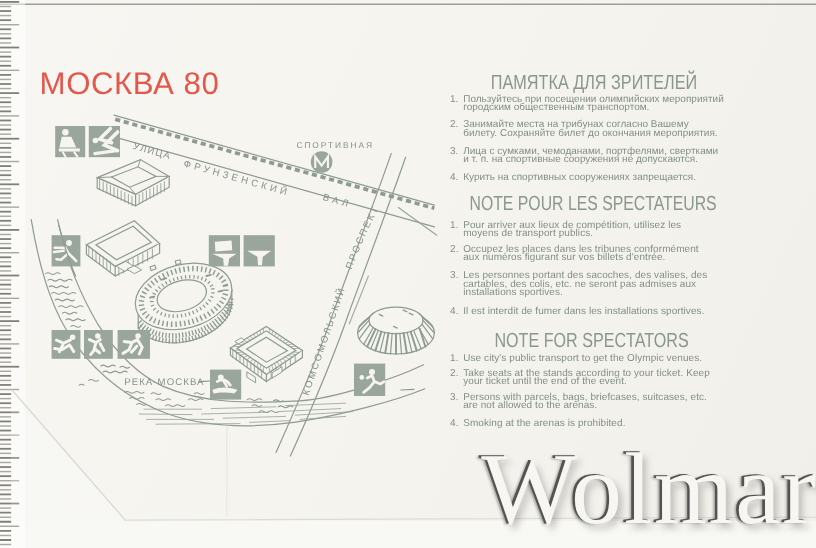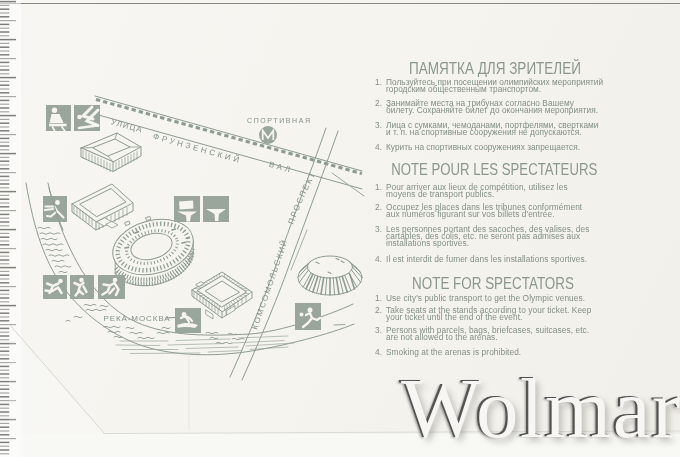--- a/index.html
+++ b/index.html
@@ -140,20 +140,21 @@
 <line x1="0" y1="408.20" x2="9.3" y2="408.20"></line>
 <line x1="0" y1="415.80" x2="9.3" y2="415.80"></line>
 <line x1="0" y1="423.40" x2="9.3" y2="423.40"></line>
 <line x1="0" y1="431.00" x2="9.3" y2="431.00"></line>
 <line x1="0" y1="438.60" x2="16.0" y2="438.60"></line>
 <line x1="0" y1="446.20" x2="9.3" y2="446.20"></line>
 <line x1="0" y1="453.80" x2="9.3" y2="453.80"></line>
 </g>
 </svg>
 
+<div style="position:absolute;left:33px;top:54px;color:#e4574b;font-size:26px;letter-spacing:0.45px;" id="mos">МОСКВА 80</div>
 
 <svg width="680" height="457" viewBox="0 0 680 457" style="position:absolute;left:0;top:0;" fill="none" stroke-linecap="round">
   <g stroke="#8e9b91" stroke-width="1">
 
     <path d="M95,96 L362,171"></path>
 
     <path d="M96,99.4 L362,173.6" stroke-width="3.1" stroke-dasharray="4.3,3.1" stroke-linecap="butt"></path>
 
     <path d="M95,114 L362,189"></path>
 

